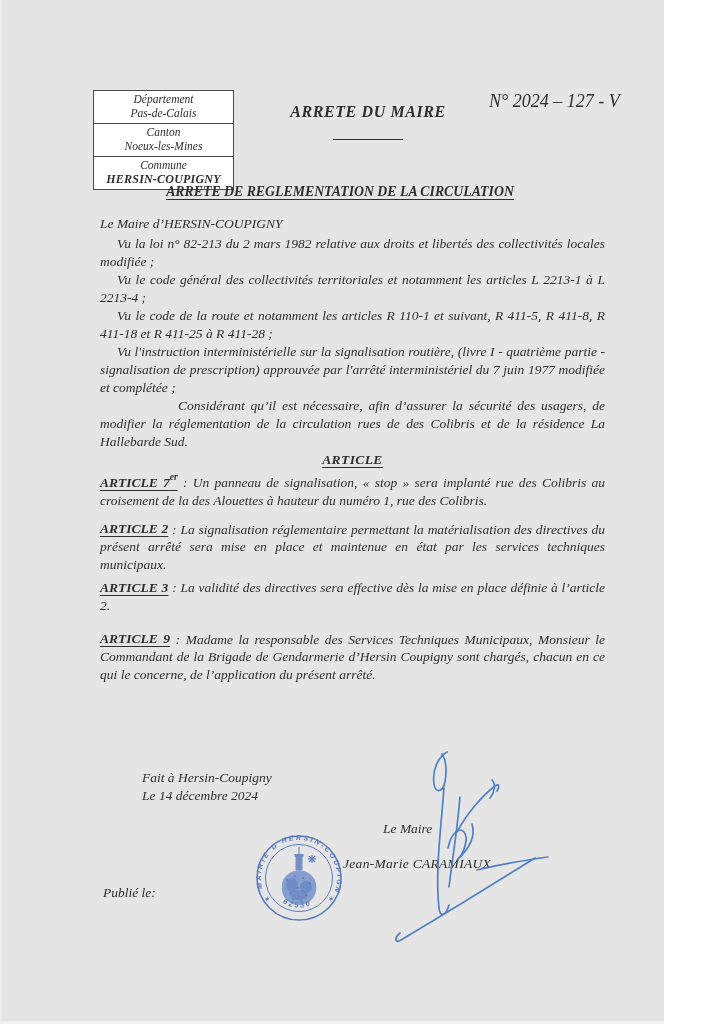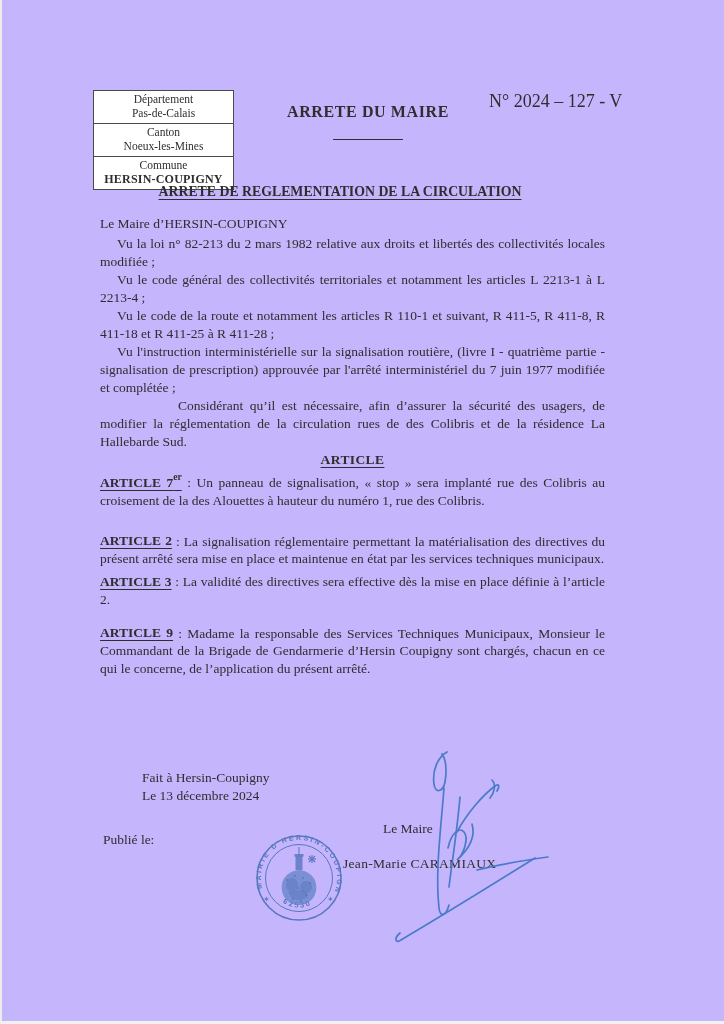--- a/index.html
+++ b/index.html
@@ -1,21 +1,21 @@
 <!DOCTYPE html>
 <html><head>
 <meta charset="utf-8">
 <style>
   html,body{margin:0;padding:0;}
   body{
     width:724px;height:1024px;background:#ffffff;
     font-family:"Liberation Serif", serif;color:#2e2e2e;
     position:relative;overflow:hidden;
   }
-  .page{position:relative;width:724px;height:1024px;background:#c4b5fd;}
+  .page{position:relative;width:664px;height:1024px;background:#e5e5e5;font-style:italic;}
   .page::before{content:"";position:absolute;left:0;top:0;width:2px;height:100%;background:#ececec;}
   .page::after{content:"";position:absolute;left:0;bottom:0;width:100%;height:3px;background:#f1f1f1;}
 
   
   .admin-box{
     position:absolute;left:93px;top:90px;width:139px;
     border:1px solid #4a4a4a;text-align:center;font-size:11.5px;line-height:13.5px;
     background:#fff;
   }
   .admin-box .row{padding:2px 2px 3px;border-top:1px solid #4a4a4a;}
@@ -43,29 +43,29 @@
   .content p{margin:0;}
   .salutation{margin-left:37px;text-align:left;}
   .recitals{margin-top:2px;}
   .recital{margin-left:22px;text-indent:17px;}
   .considerant{margin-top:9px;text-indent:78px;}
   .arrete-heading{
     margin-top:26px;text-align:center;font-weight:bold;letter-spacing:.4px;
   }
   .arrete-heading u, .u-head{text-underline-offset:3px;text-decoration-thickness:1.2px;}
   .article{margin-top:17px;}
-  .article.a2{margin-top:18px;}
+  .article.a2{margin-top:6px;}
   .article.a4{margin-top:11px;}
   .art-label{font-weight:bold;text-decoration:underline;text-underline-offset:3px;text-decoration-thickness:1.2px;}
   .art-label sup{font-size:9.5px;position:relative;top:-1px;}
 
   
   .fait-block{position:absolute;left:142px;top:769px;font-size:13.5px;line-height:18px;}
   .signer-title{position:absolute;left:383px;top:805px;font-size:13.5px;margin-top:16px;}
-  .published-label{position:absolute;left:103px;top:832px;font-size:13.5px;}
+  .published-label{position:absolute;left:103px;top:885px;font-size:13.5px;}
   .signer-name{position:absolute;left:343px;top:856px;font-size:13.5px;letter-spacing:.3px;}
 
   .stamp-svg{position:absolute;left:254px;top:833px;width:90px;height:90px;opacity:.92;z-index:2;}
   .signature-svg{position:absolute;left:385px;top:740px;width:180px;height:225px;z-index:3;}
 </style>
 </head>
 <body>
 
 <div class="page">
 
@@ -108,21 +108,21 @@
 
     <p class="article a2"><span class="art-label"><span>ARTICLE 2</span><sup></sup></span><span> : </span><span>La signalisation réglementaire permettant la matérialisation des directives du présent arrêté sera mise en place et maintenue en état par les services techniques municipaux.</span></p>
 
     <p class="article a3"><span class="art-label"><span>ARTICLE 3</span><sup></sup></span><span> : </span><span>La validité des directives sera effective dès la mise en place définie à l’article 2.</span></p>
 
     <p class="article a4"><span class="art-label"><span>ARTICLE 9</span><sup></sup></span><span> : </span><span>Madame la responsable des Services Techniques Municipaux, Monsieur le Commandant de la Brigade de Gendarmerie d’Hersin Coupigny sont chargés, chacun en ce qui le concerne, de l’application du présent arrêté.</span></p>
   </div>
 
   <div class="fait-block">
     <div>Fait à Hersin-Coupigny</div>
-    <div>Le 13 décembre 2024</div>
+    <div>Le 14 décembre 2024</div>
   </div>
 
   <div class="signer-title">Le Maire</div>
   <div class="published-label">Publié le:</div>
   <div class="signer-name">Jean-Marie CARAMIAUX</div>
 
   <svg class="stamp-svg" viewBox="0 0 90 90" aria-hidden="true">
     <g stroke="#4f72ba" fill="none">
       <circle cx="45" cy="45" r="42" stroke-width="1.6"></circle>
       <circle cx="45" cy="45" r="33.5" stroke-width="1"></circle>

